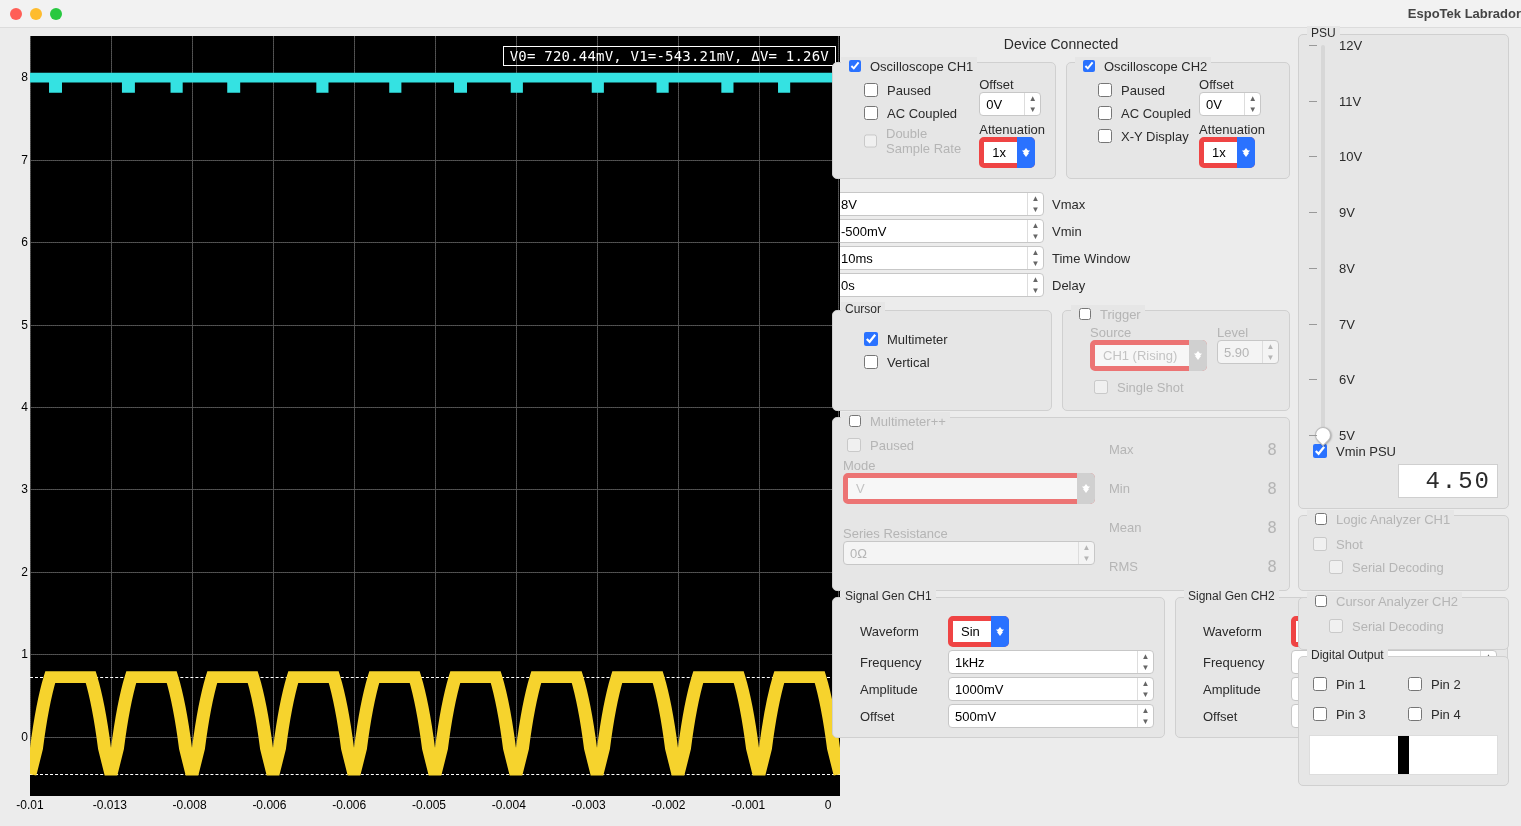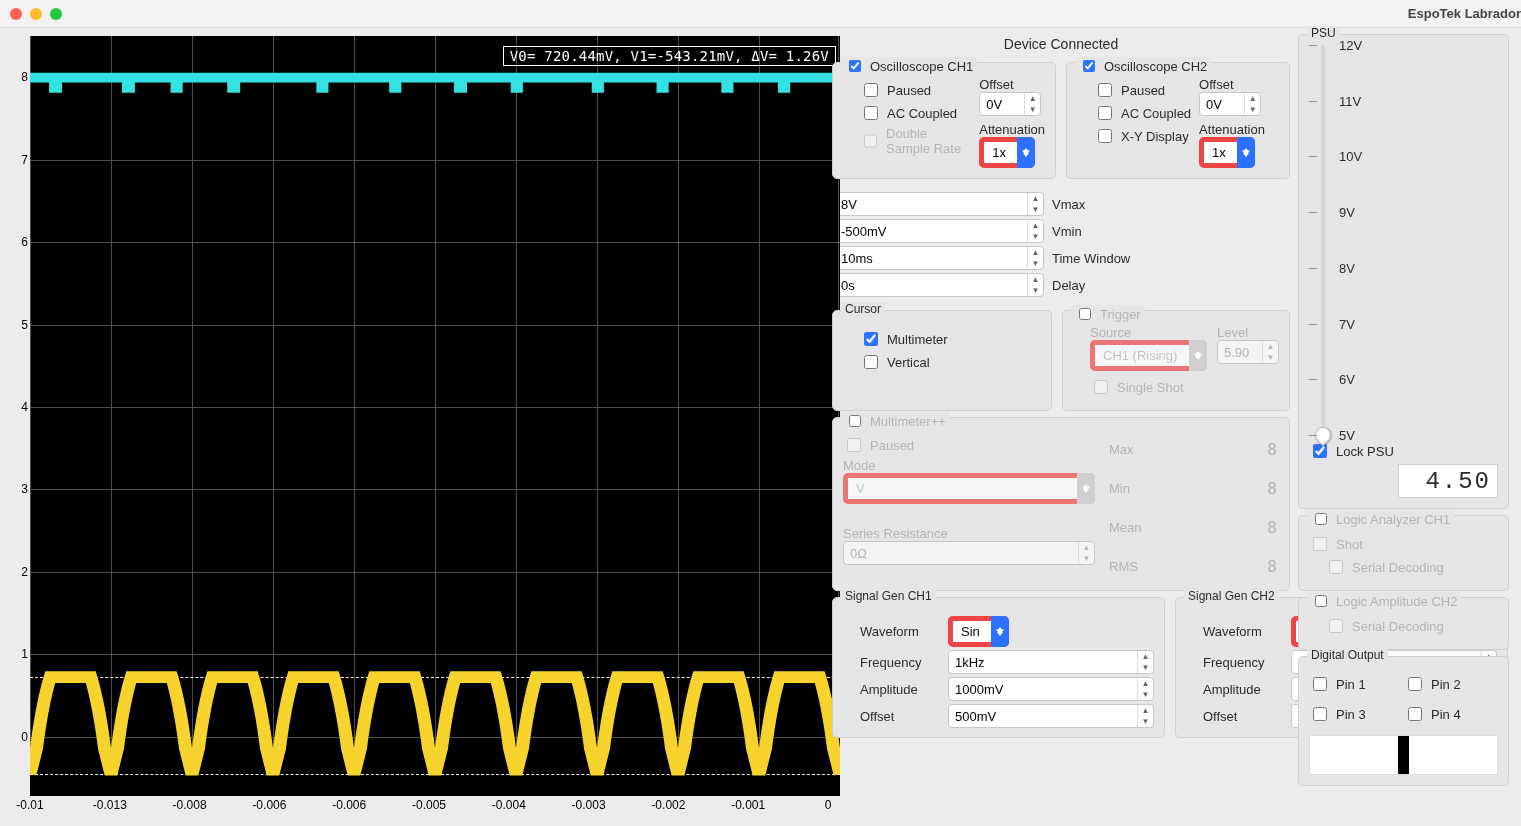--- a/index.html
+++ b/index.html
@@ -501,21 +501,21 @@
             <span style="top:28.57%">10V</span>
             <span style="top:42.85%">9V</span>
             <span style="top:57.14%">8V</span>
             <span style="top:71.42%">7V</span>
             <span style="top:85.71%">6V</span>
             <span style="top:100%">5V</span>
           </div>
         </div>
         <label class="chk">
             <input type="checkbox" checked="" style="">
-            <span>Lock PSU</span>
+            <span>Vmin PSU</span>
           </label>
         <div class="psu-readout">4.50</div>
       </div>
 
       <div class="groupbox disabled">
         <label class="chk grouptitle checkbox-title">
             <input type="checkbox" class="small" style="">
             <span>Logic Analyzer CH1</span>
           </label>
         <label class="chk" style="margin-top:10px">
@@ -523,21 +523,21 @@
             <span>Shot</span>
           </label>
         <label class="chk" style="margin-left:16px">
             <input type="checkbox" disabled="" style="">
             <span>Serial Decoding</span>
           </label>
       </div>
       <div class="groupbox disabled">
         <label class="chk grouptitle checkbox-title">
             <input type="checkbox" class="small" style="">
-            <span>Logic Amplitude CH2</span>
+            <span>Cursor Analyzer CH2</span>
           </label>
         <label class="chk" style="margin-top:10px;margin-left:16px">
             <input type="checkbox" disabled="" style="">
             <span>Serial Decoding</span>
           </label>
       </div>
 
       <div class="groupbox">
         <span class="grouptitle">Digital Output</span>
         <div class="digital-out-box">

